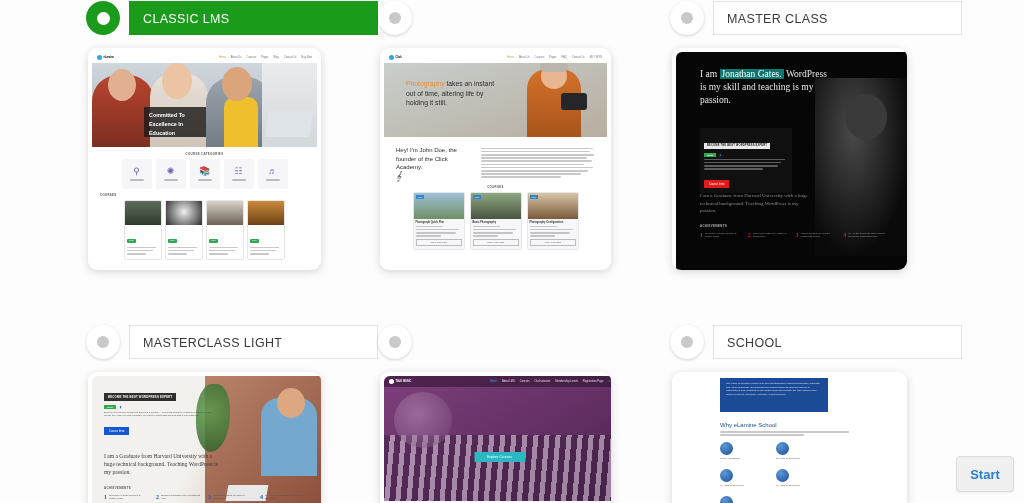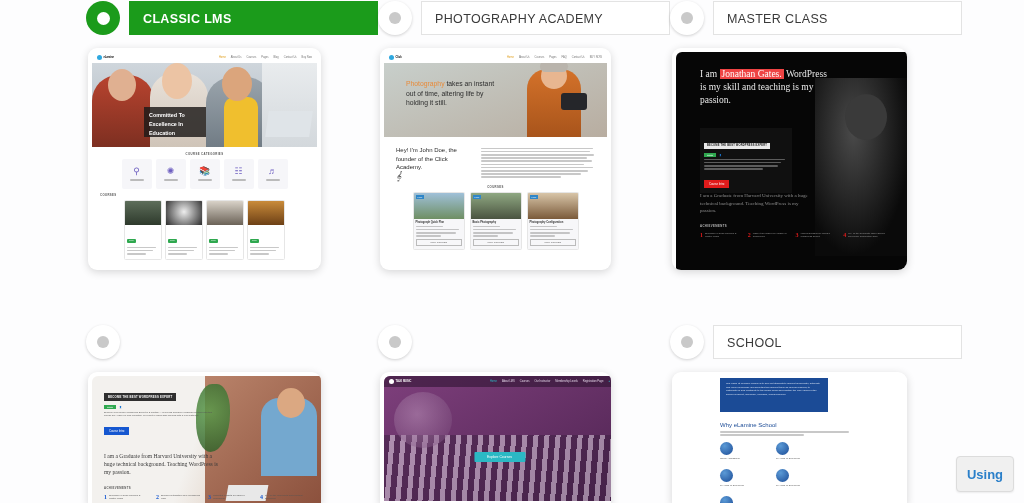--- a/index.html
+++ b/index.html
@@ -76,21 +76,21 @@
     letter-spacing: .35px;
     color: #3a3a3a;
     white-space: nowrap;
     overflow: hidden;
     cursor: pointer;
   }
   .tpl-label.sel {
     background: #1b9b1b;
     border-color: #1b9b1b;
     color: #ffffff;
-    font-weight: bold;
+    font-weight: normal;
   }
 
   
   .thumb {
     position: absolute;
     top: 48px;
     left: 2px;
     width: 233px;
     height: 222px;
     background: #ffffff;
@@ -210,21 +210,21 @@
   .ph-about-r { flex: 1; }
   .ph-sign { font-size: 9px; color: #333; font-style: italic; }
 
   
   .mc { background: #060606; height: 100%; position: relative; color: #ddd; }
   .mc-hero-txt {
     position: absolute; left: 24px; top: 16px; width: 130px;
     font-family: "Liberation Serif", serif;
     font-size: 9.5px; line-height: 13px; color: #e9e9e9;
   }
-  .mc-hl { background: #ef4444; color: #fff; padding: 0 2px; }
+  .mc-hl { background: #0f766e; color: #fff; padding: 0 2px; }
   .mc-box {
     position: absolute; left: 24px; top: 76px; width: 92px;
     background: rgba(255,255,255,.045); padding: 4px; box-sizing: border-box;
   }
   .mc-tag {
     background: #e9e9e9; color: #111; font-size: 2.6px; font-weight: bold;
     padding: 1.5px 3px; letter-spacing: .2px; display: inline-block;
   }
   .mc-btn {
     background: #e01b1b; color: #fff; font-size: 2.8px;
@@ -418,21 +418,20 @@
         </div>
       </div>
     </div>
   </div>
 
   <div class="tpl-card col1 row0">
     <div class="tpl-head">
       <div class="radio">
         <span class="dot"></span>
       </div>
-      <div class="tpl-label">PHOTOGRAPHY ACADEMY</div>
     </div>
     <div class="thumb">
       <div class="shot">
         <div class="navbar" style="background:#fff;">
           <span class="brand">
             <i class="bdot"></i>
             <span>Click</span>
           </span>
           <span class="links">
             <span style="color:#e0a020">Home</span>
@@ -570,20 +569,21 @@
         </div>
       </div>
     </div>
   </div>
 
   <div class="tpl-card col0 row1">
     <div class="tpl-head">
       <div class="radio">
         <span class="dot"></span>
       </div>
+      <div class="tpl-label">MASTERCLASS LIGHT</div>
     </div>
     <div class="thumb">
       <div class="shot ml">
         <div style="position:absolute;right:0;top:0;width:120px;height:100%;background:linear-gradient(135deg,#b9836a,#8a4f3b);"></div>
         <div style="position:absolute;right:8px;top:22px;width:56px;height:78px;background:#74a8cf;border-radius:18px 18px 0 0;"></div>
         <div style="position:absolute;right:20px;top:12px;width:28px;height:30px;border-radius:50%;background:#dba882;"></div>
         <div style="position:absolute;right:58px;bottom:8px;width:40px;height:16px;background:#e8e8e8;transform:skewX(-10deg);"></div>
         <div style="position:absolute;left:104px;top:8px;width:34px;height:68px;background:radial-gradient(circle at 40% 40%,#5a9a4a,#2f5c28);border-radius:50% 40% 60% 45%;opacity:.85;"></div>
         <div class="ml-box">
           <span class="ml-tag">BECOME THE BEST WORDPRESS EXPERT</span>
@@ -688,15 +688,15 @@
               <div class="sc-ic"></div>
 
             </div>
           </div>
         </div>
 
       </div>
     </div>
   </div>
 
-  <div id="start-btn">Using</div>
+  <div id="start-btn">Start</div>
 
 </div>
 
 </body></html>

